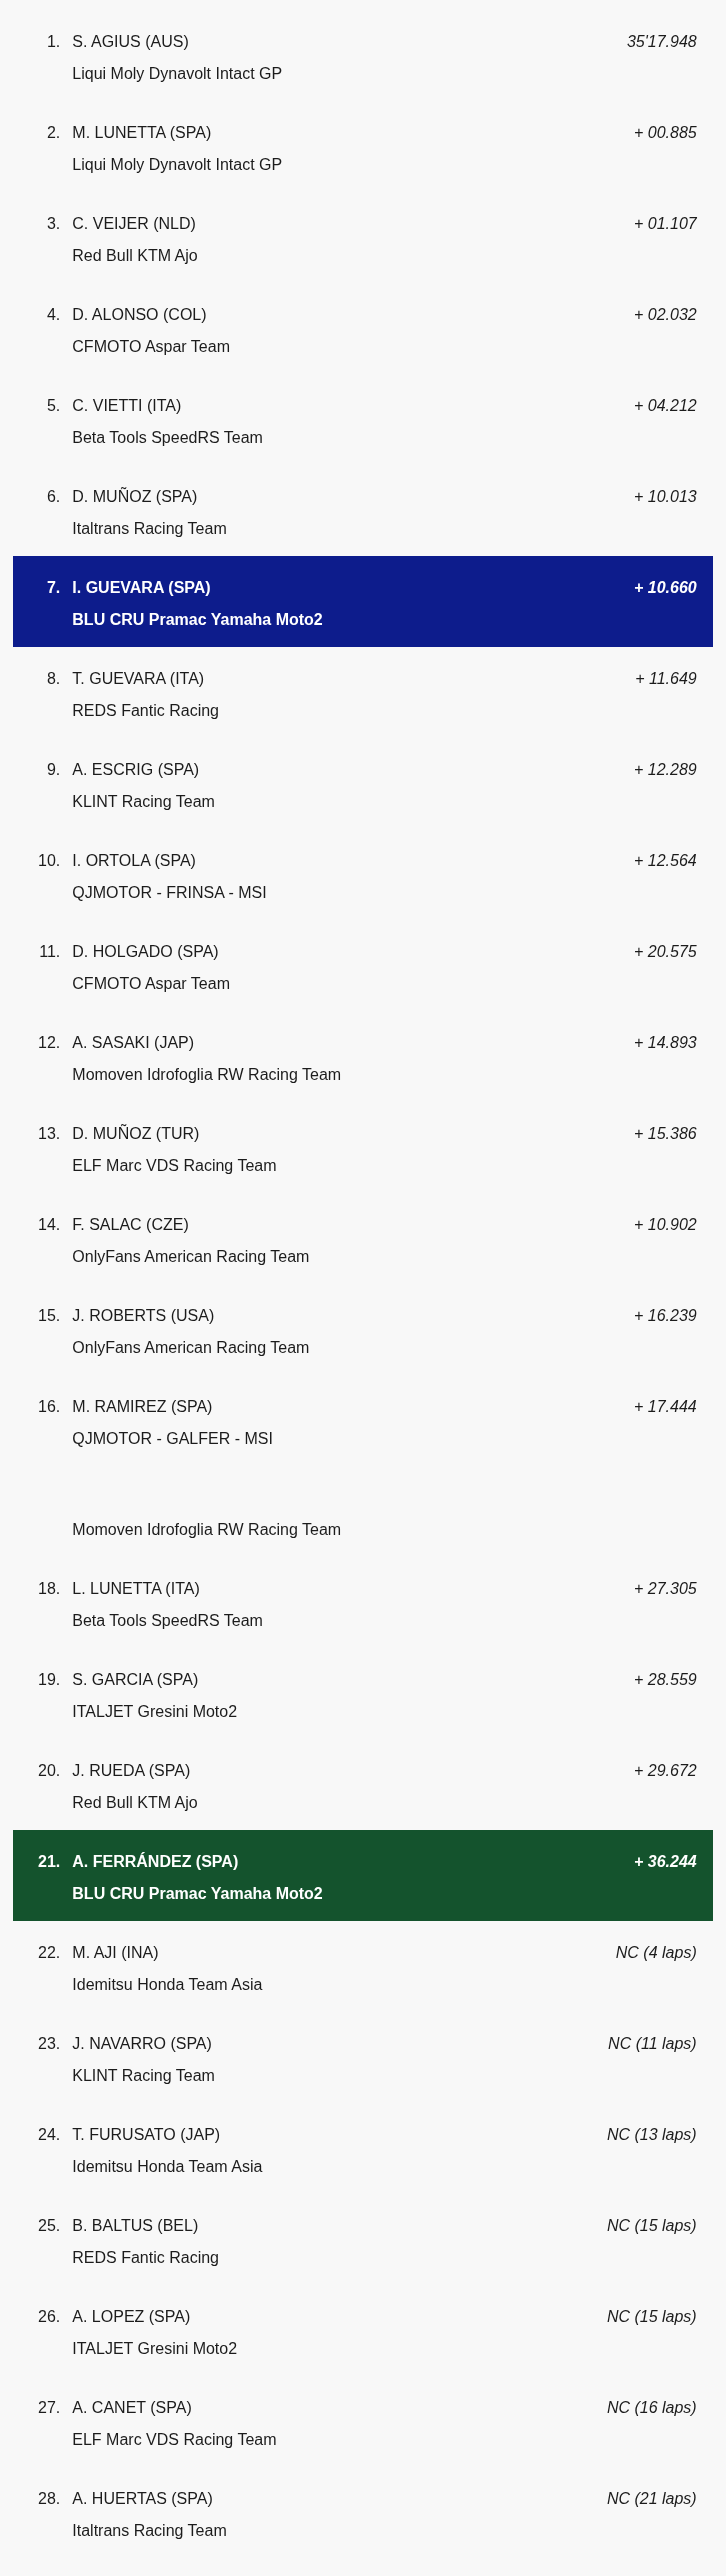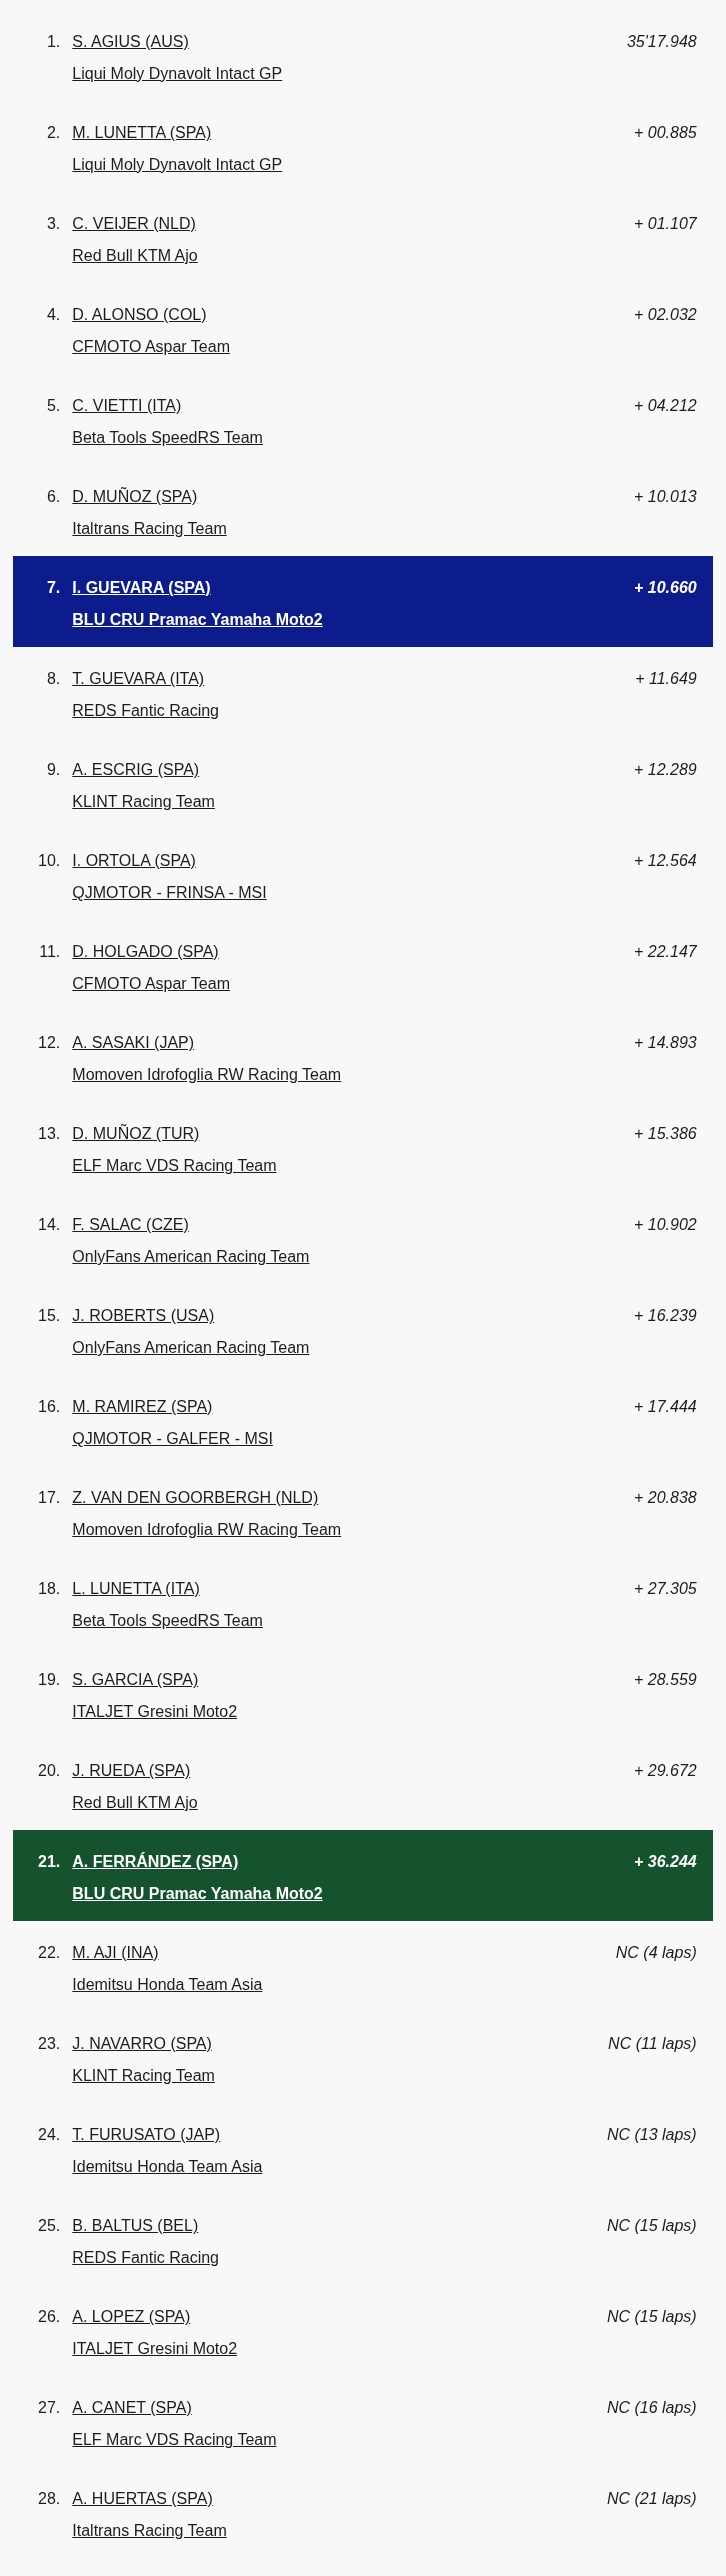--- a/index.html
+++ b/index.html
@@ -45,21 +45,20 @@
     .line.bottom { top: 53px; }
     .pos {
       position: absolute;
       left: 0;
       width: 47px;           
       text-align: right;
     }
     .name, .team {
       position: absolute;
       left: 59px;            
-      text-decoration: underline;
     }
     .gap {
       position: absolute;
       right: 16.6px;           
       text-align: right;
       font-style: italic;
     }
   </style>
 </head>
 <body style="background: rgb(248, 248, 248); color: rgb(28, 28, 28);">
@@ -172,21 +171,21 @@
     </div>
     <div class="line bottom">
       <span class="team">QJMOTOR - FRINSA - MSI</span>
     </div>
   </div>
 
   <div class="row">
     <div class="line top">
       <span class="pos">11.</span>
       <span class="name">D. HOLGADO (SPA)</span>
-      <span class="gap">+ 22.147</span>
+      <span class="gap">+ 20.575</span>
     </div>
     <div class="line bottom">
       <span class="team">CFMOTO Aspar Team</span>
     </div>
   </div>
 
   <div class="row">
     <div class="line top">
       <span class="pos">12.</span>
       <span class="name">A. SASAKI (JAP)</span>
@@ -235,25 +234,20 @@
       <span class="pos">16.</span>
       <span class="name">M. RAMIREZ (SPA)</span>
       <span class="gap">+ 17.444</span>
     </div>
     <div class="line bottom">
       <span class="team">QJMOTOR - GALFER - MSI</span>
     </div>
   </div>
 
   <div class="row">
-    <div class="line top">
-      <span class="pos">17.</span>
-      <span class="name">Z. VAN DEN GOORBERGH (NLD)</span>
-      <span class="gap">+ 20.838</span>
-    </div>
     <div class="line bottom">
       <span class="team">Momoven Idrofoglia RW Racing Team</span>
     </div>
   </div>
 
   <div class="row">
     <div class="line top">
       <span class="pos">18.</span>
       <span class="name">L. LUNETTA (ITA)</span>
       <span class="gap">+ 27.305</span>

